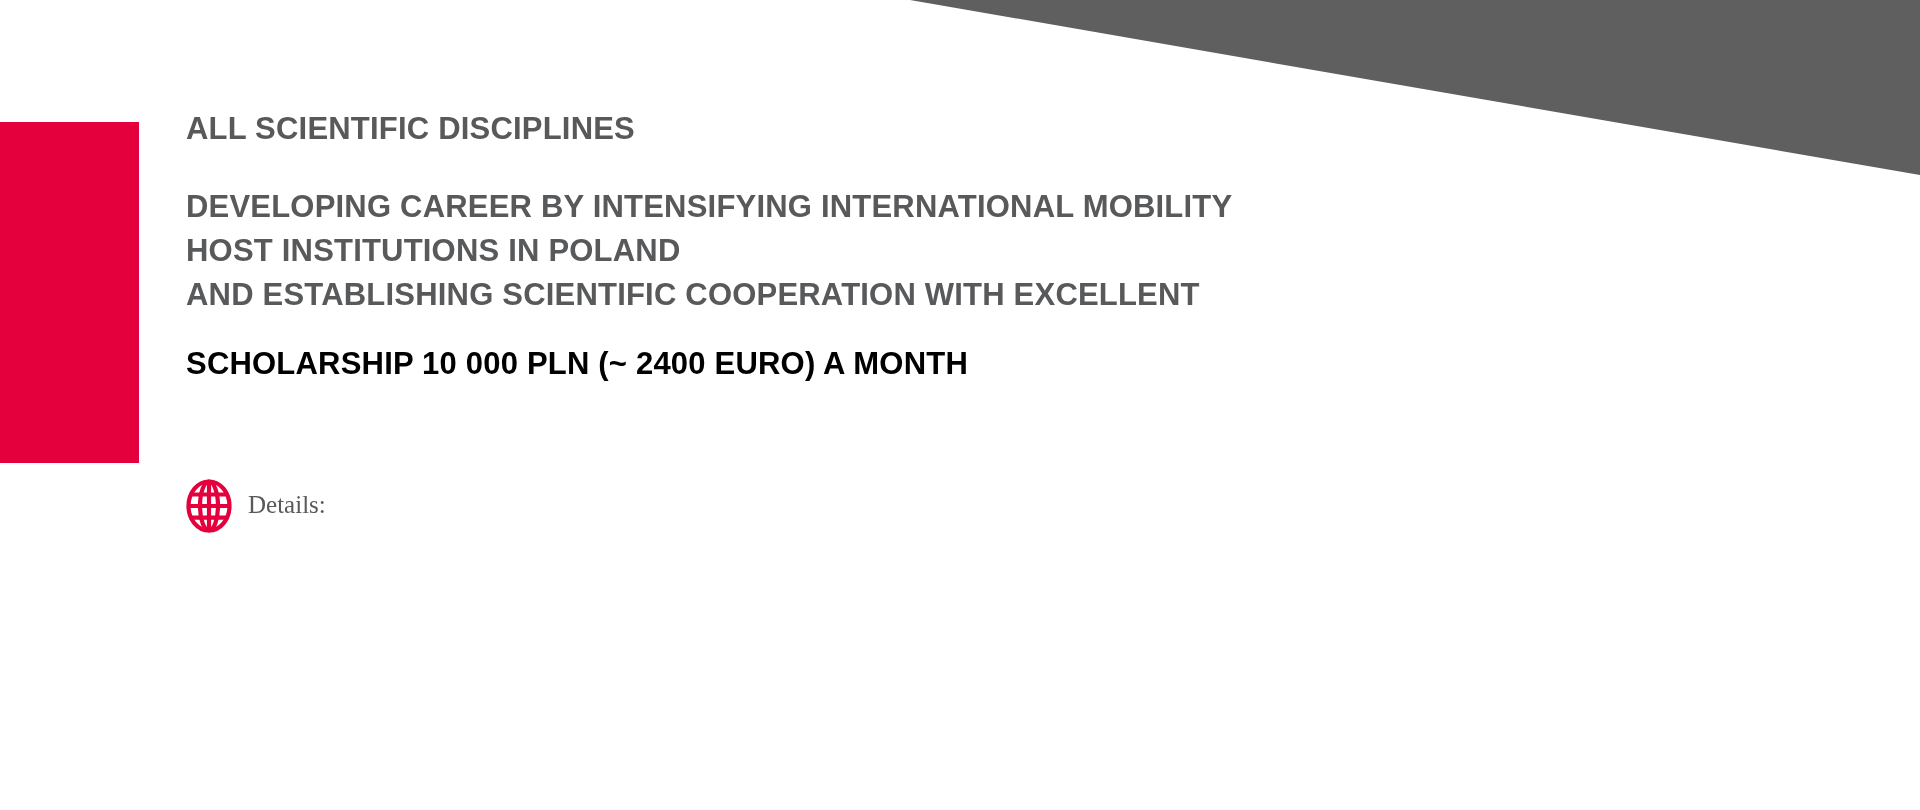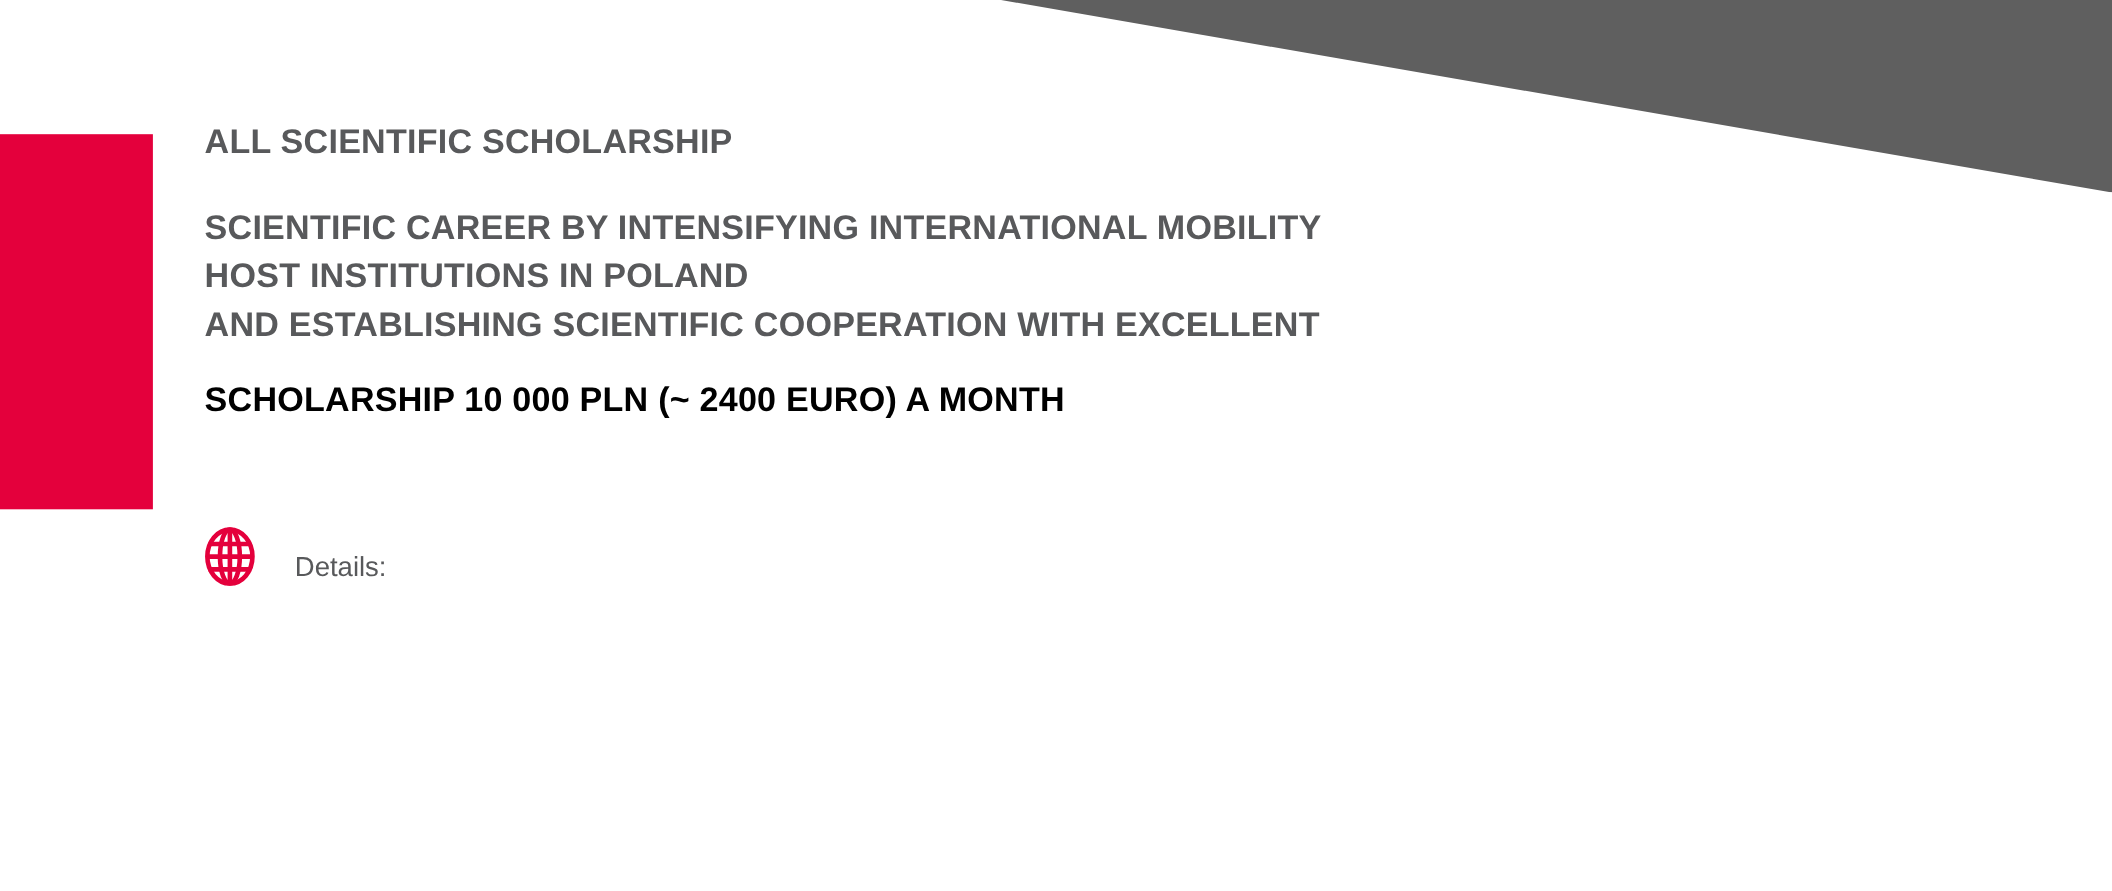--- a/index.html
+++ b/index.html
@@ -79,22 +79,23 @@
     margin: 0;
     white-space: nowrap;
   }
 
   
   .details-row {
     position: absolute;
     left: 186px;
     top: 477px;
     display: flex;
-    align-items: flex-end;
-    gap: 36px;
+    align-items: center;
+    gap: 16px;
+    font-family: Liberation Serif, serif;
   }
 
   .globe-icon {
     width: 46px;
     height: 54px;
     flex: 0 0 auto;
     margin-top: 2px;
   }
 
   .details-text {
@@ -117,24 +118,24 @@
 </head>
 <body>
 
 <div class="banner">
 
   <div class="gray-wedge"></div>
 
   <div class="red-bar"></div>
 
   <div class="copy">
-    <p class="headline">ALL SCIENTIFIC SCHOLARSHIP</p>
+    <p class="headline">ALL SCIENTIFIC DISCIPLINES</p>
 
     <p class="body-block">
-      <span class="ln">SCIENTIFIC CAREER BY INTENSIFYING INTERNATIONAL MOBILITY</span>
+      <span class="ln">DEVELOPING CAREER BY INTENSIFYING INTERNATIONAL MOBILITY</span>
       <span class="ln">HOST INSTITUTIONS IN POLAND</span>
       <span class="ln">AND ESTABLISHING SCIENTIFIC COOPERATION WITH EXCELLENT</span>
     </p>
 
     <p class="scholarship">SCHOLARSHIP 10 000 PLN (~ 2400 EURO) A MONTH</p>
   </div>
 
   <div class="details-row">
     <svg class="globe-icon" viewBox="0 0 46 54" aria-hidden="true">
       <g fill="none" stroke="#E4003C" stroke-width="4.2">

